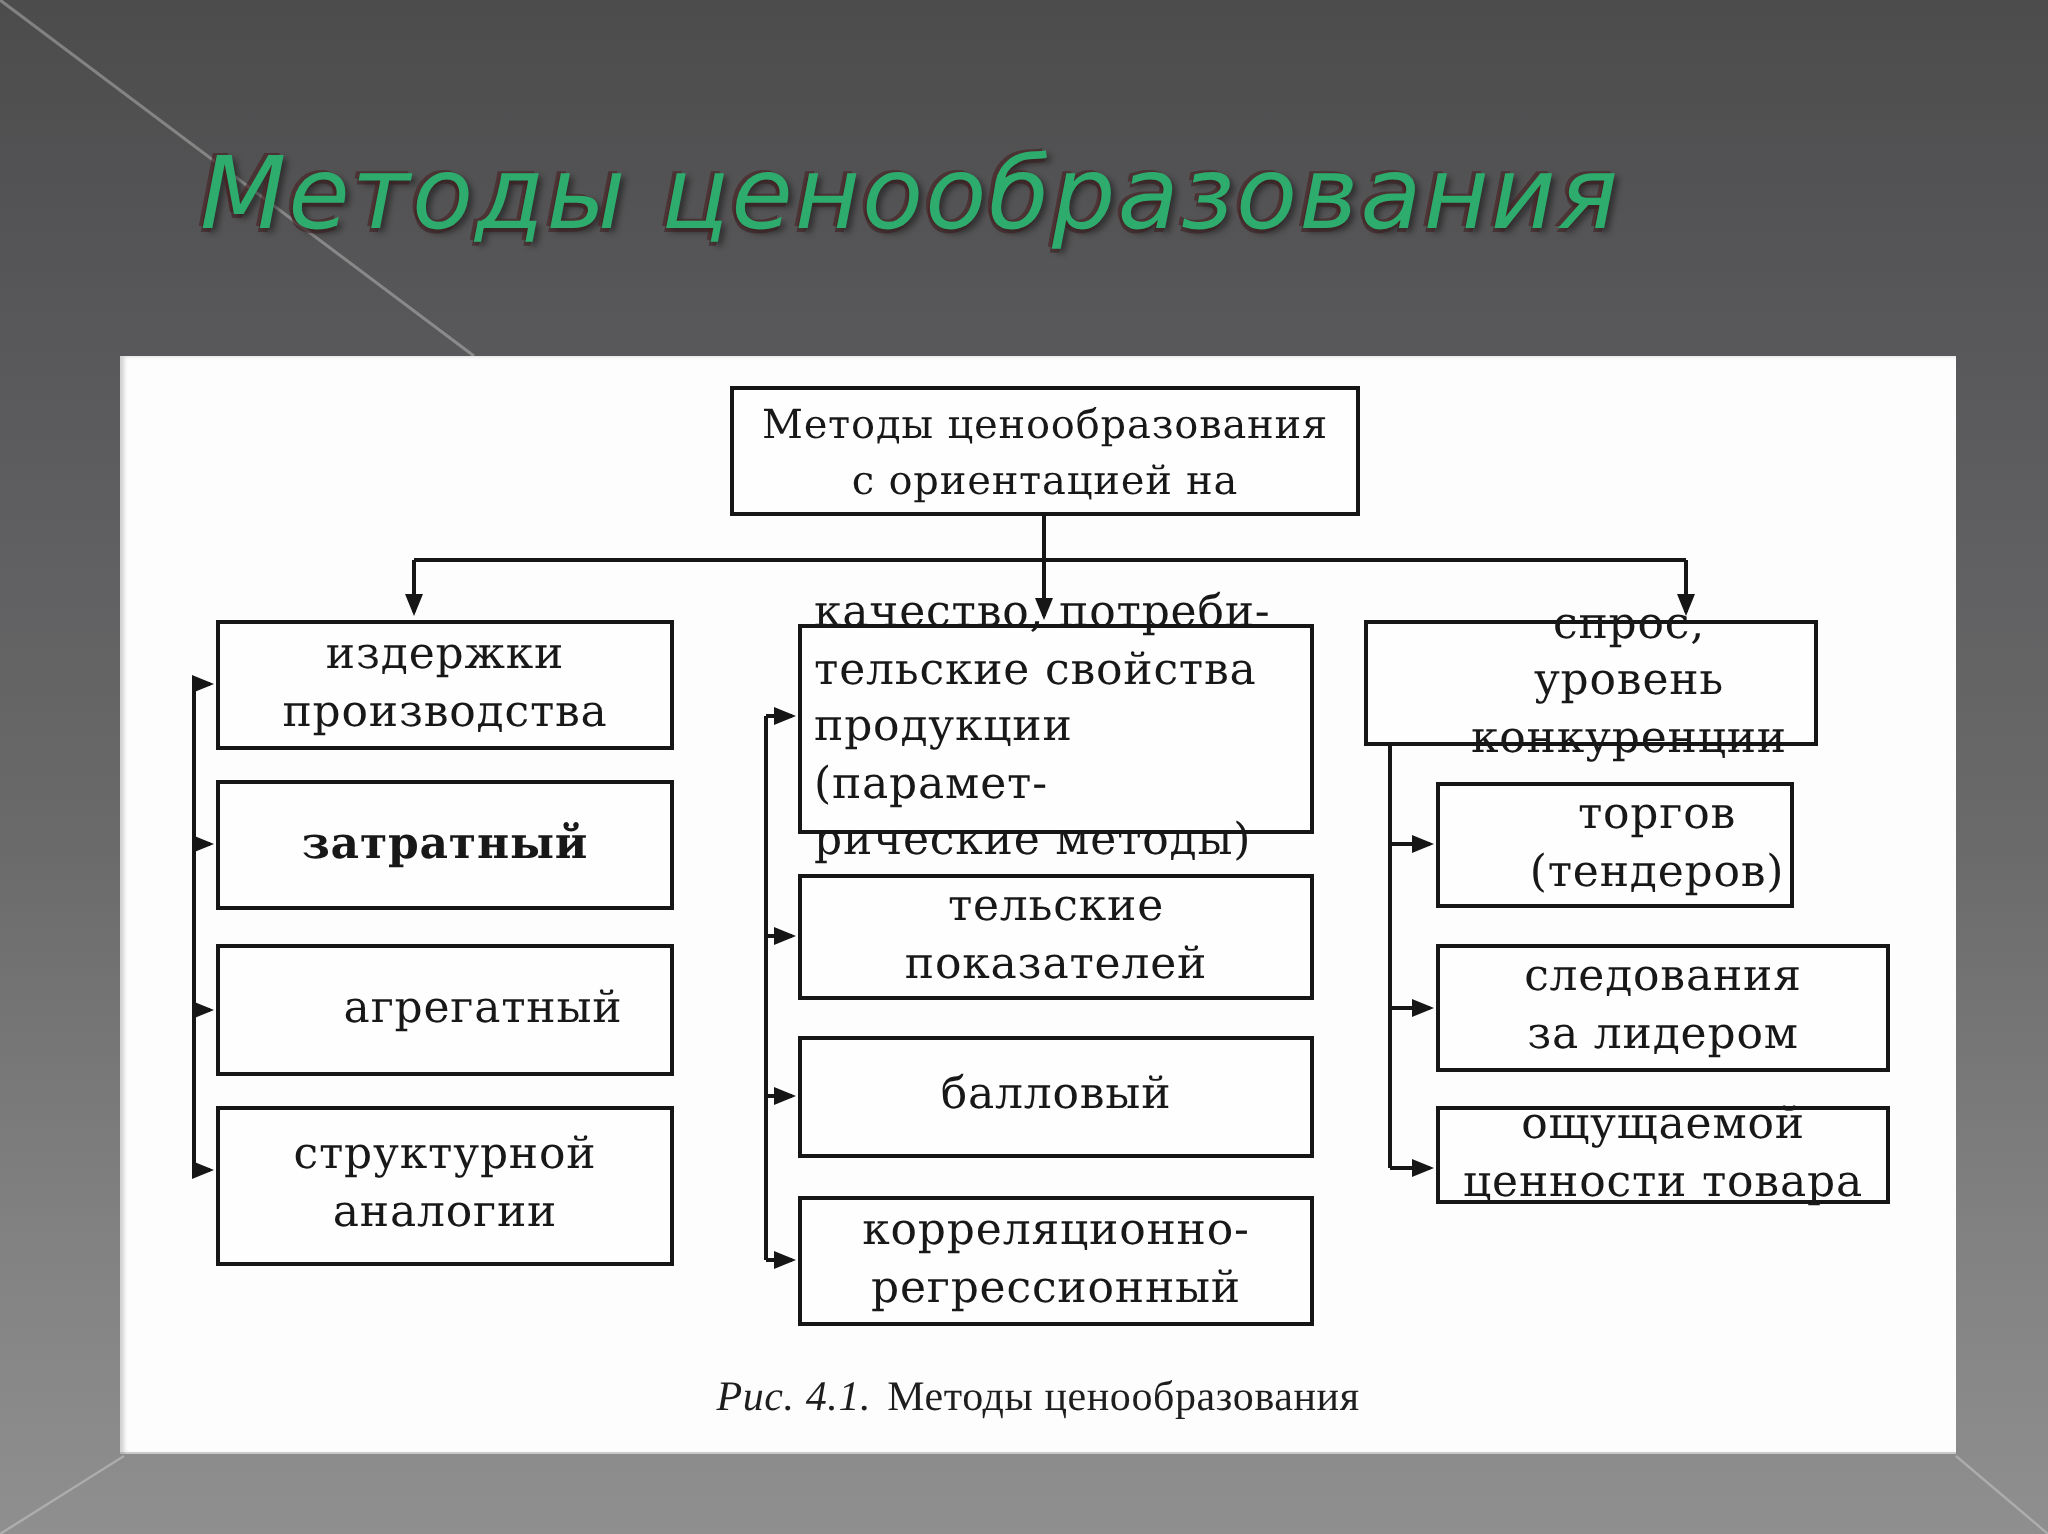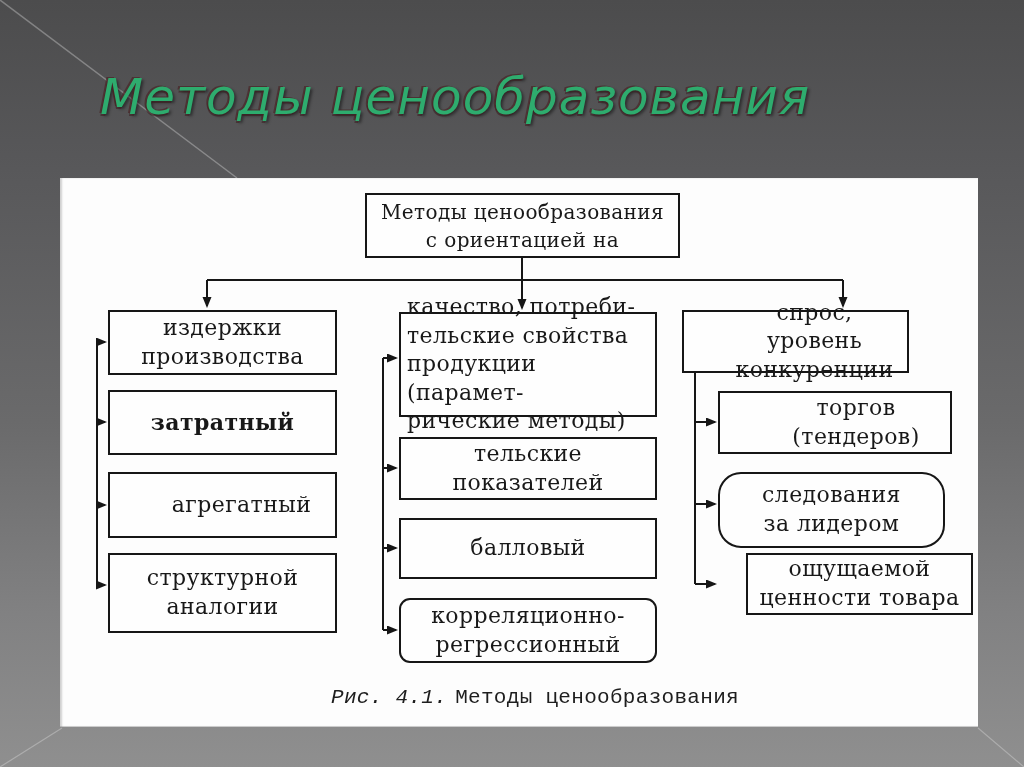--- a/index.html
+++ b/index.html
@@ -38,29 +38,29 @@
   .node.root{font-size:20px;line-height:1.4;}
   
   .n-root{left:305px;top:15px;width:315px;height:65px;}
   .n-c1b1{left:48px;top:132px;width:229px;height:65px;}
   .n-c1b2{left:48px;top:212px;width:229px;height:65px;font-weight:bold;}
   .n-c1b3{left:48px;top:294px;width:229px;height:66px;padding-left:44px;}
   .n-c1b4{left:48px;top:375px;width:229px;height:80px;}
   .n-c2b1{left:339px;top:134px;width:258px;height:105px;text-align:left;justify-content:flex-start;}
   .n-c2b2{left:339px;top:259px;width:258px;height:63px;}
   .n-c2b3{left:339px;top:340px;width:258px;height:61px;}
-  .n-c2b4{left:339px;top:420px;width:258px;height:65px;border-radius:11px;}
+  .n-c2b4{left:339px;top:420px;width:258px;height:65px;}
   .n-c3b1{left:622px;top:132px;width:227px;height:63px;padding-left:44px;}
-  .n-c3b2{left:658px;top:213px;width:234px;height:63px;padding-left:48px;}
-  .n-c3b3{left:658px;top:294px;width:227px;height:76px;border-radius:23px;}
-  .n-c3b4{left:658px;top:375px;width:227px;height:62px;margin-left:28px;}
+  .n-c3b2{left:658px;top:213px;width:179px;height:63px;padding-left:48px;}
+  .n-c3b3{left:658px;top:294px;width:227px;height:64px;}
+  .n-c3b4{left:658px;top:375px;width:227px;height:49px;}
   .caption{
     position:absolute;left:0;top:508px;width:918px;
     text-align:center;font-size:21px;color:#1e1e1e;
-    font-family:Liberation Mono, monospace;letter-spacing:.3px;margin-left:16px;
+    font-family:Liberation Serif, serif;letter-spacing:.3px;
   }
   .caption .cap-label{font-style:italic;margin-right:8px;}
 </style>
 </head>
 <body>
 
 <div class="slide">
 
   <svg class="bg-lines" viewBox="0 0 1024 767">
     <line x1="0" y1="0" x2="237" y2="178" stroke="rgba(255,255,255,0.30)" stroke-width="1.5"></line>

